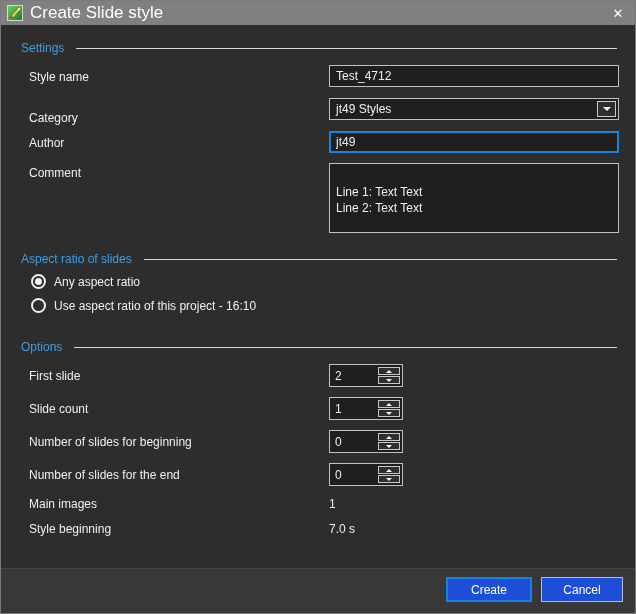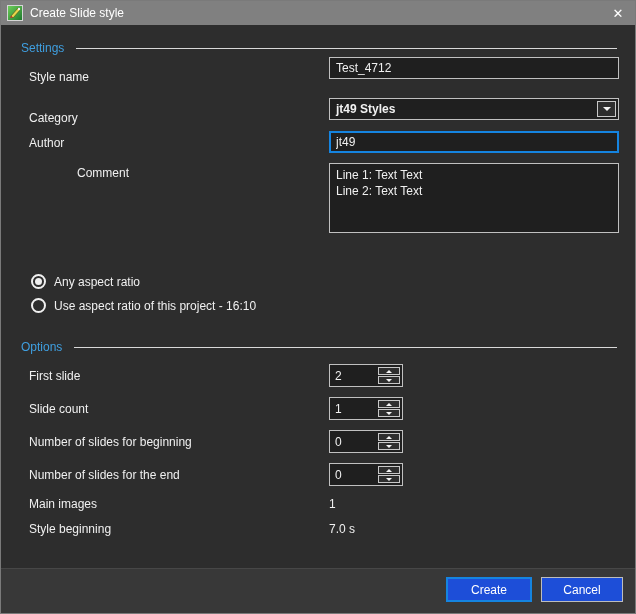--- a/index.html
+++ b/index.html
@@ -22,21 +22,21 @@
     overflow: hidden;
   }
 
   
   .titlebar {
     position: absolute; left: 0; top: 0; right: 0; height: 24px;
     background: #808080;
     display: flex; align-items: center;
   }
   .titlebar .app-icon { width: 16px; height: 16px; margin-left: 6px; display: block; }
-  .titlebar .title-text { margin-left: 7px; color: #ffffff; font-size: 12px; }
+  .titlebar .title-text { margin-left: 7px; color: #ffffff; font-size: 17px; }
   .close-btn {
     position: absolute; right: 0; top: 0; width: 34px; height: 24px;
     display: flex; align-items: center; justify-content: center;
     color: #ffffff; font-size: 13px; cursor: default;
   }
 
   
   .section-header {
     position: absolute; left: 20px; right: 18px;
     display: flex; align-items: center;
@@ -48,29 +48,29 @@
 
   
   .text-input, .combo, .textarea-box {
     position: absolute; left: 328px; width: 290px;
     background: var(--field-bg);
     border: 1px solid var(--field-border);
     color: var(--text); font-family: "Liberation Sans", sans-serif; font-size: 12px;
   }
   .text-input { height: 22px; padding: 0 6px; outline: none; }
   .text-input.focused { border: 2px solid var(--accent); padding: 0 5px; }
-  .combo { height: 22px; display: flex; align-items: center; padding-left: 6px; font-weight: bold; }
+  .combo { height: 22px; display: flex; align-items: center; padding-left: 6px; }
   .combo-arrow-btn {
     position: absolute; right: 2px; top: 2px; bottom: 2px; width: 19px;
     border: 1px solid #c8c8c8; background: #2e2e2e;
     display: flex; align-items: center; justify-content: center;
   }
   .tri-down { width: 0; height: 0; border-left: 4px solid transparent; border-right: 4px solid transparent; border-top: 4px solid #f5f5f5; }
   .tri-up   { width: 0; height: 0; border-left: 4px solid transparent; border-right: 4px solid transparent; border-bottom: 4px solid #f5f5f5; }
-  .textarea-box { height: 70px; padding: 3px 6px; resize: none; outline: none; line-height: 16px; }
+  .textarea-box { height: 70px; padding: 20px 6px; resize: none; outline: none; line-height: 16px; }
 
   
   .radio-row { position: absolute; left: 30px; display: flex; align-items: center; }
   .radio {
     width: 15px; height: 15px; border: 2px solid #f0f0f0; border-radius: 50%;
     background: transparent; position: relative; flex: 0 0 auto;
   }
   .radio.on::after {
     content: ''; position: absolute; left: 2px; top: 2px; right: 2px; bottom: 2px;
     background: #f0f0f0; border-radius: 50%;
@@ -136,37 +136,41 @@
     <span class="title-text">Create Slide style</span>
     <div class="close-btn">✕</div>
   </div>
 
   <div class="section-header" style="top: 40px;">
     <span>Settings</span>
     <span class="line"></span>
   </div>
 
   <div class="field-label" style="top: 69px;">Style name</div>
-  <input class="text-input" style="top: 56px;" type="text" value="Test_4712">
+  <input class="text-input" style="top: 64px;" type="text" value="Test_4712">
 
   <div class="field-label" style="top: 102px; margin-top: 8px;">Category</div>
   <div class="combo" style="top: 97px;">
     <span>jt49 Styles</span>
     <span class="combo-arrow-btn">
       <span class="tri-down"></span>
     </span>
   </div>
 
   <div class="field-label" style="top: 135px;">Author</div>
   <input class="text-input focused" style="top: 130px;" type="text" value="jt49">
 
-  <div class="field-label" style="top: 165px; margin-left: 48px;">Comment</div>
+  <div class="field-label" style="top: 165px;">Comment</div>
   <textarea class="textarea-box" style="top: 162px;">Line 1: Text Text
 Line 2: Text Text</textarea>
 
+  <div class="section-header" style="top: 251px;">
+    <span>Aspect ratio of slides</span>
+    <span class="line"></span>
+  </div>
 
   <div class="radio-row" style="top: 273px;">
     <span class="radio on"></span>
     <span class="radio-label">Any aspect ratio</span>
   </div>
   <div class="radio-row" style="top: 297px;">
     <span class="radio"></span>
     <span class="radio-label">Use aspect ratio of this project - 16:10</span>
   </div>
 

